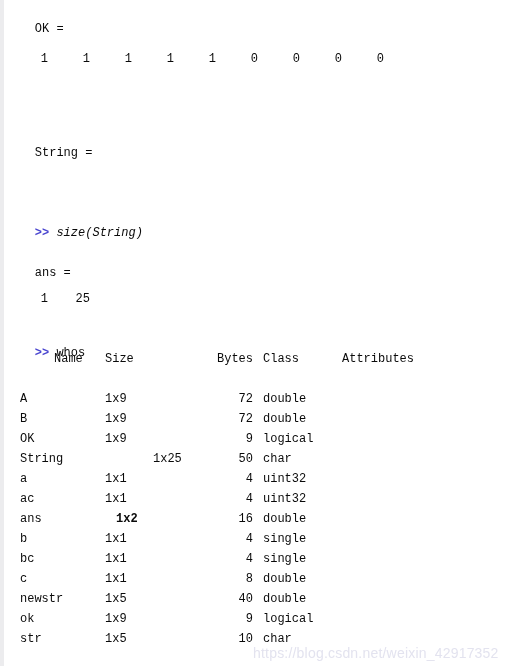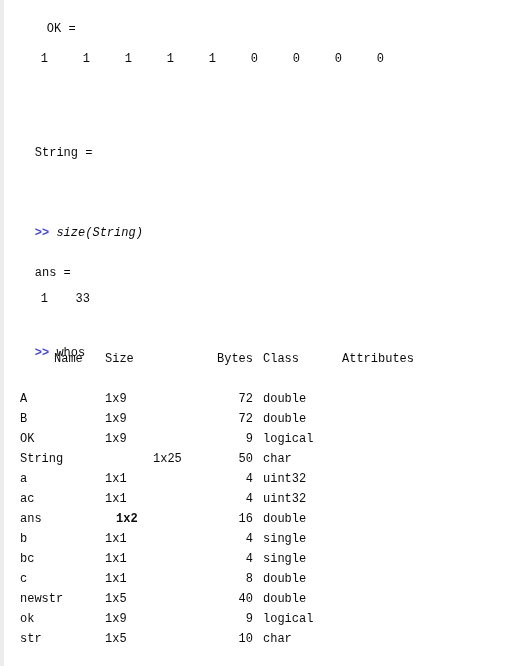--- a/index.html
+++ b/index.html
@@ -69,21 +69,21 @@
     top: 645px;
   }
 </style>
 </head>
 <body>
 
 <div id="console">
 
   <div class="gutter"></div>
 
-  <div class="line" style="left:18px; top:8px;">
+  <div class="line" style="left:6px; top:8px;">
     <span>OK =</span>
   </div>
 
   <div id="ok-values-row">
       <span class="num" style="left: 6px; width: 42px; top: 52px;">1</span>
       <span class="num" style="left: 48px; width: 42px; top: 52px;">1</span>
       <span class="num" style="left: 90px; width: 42px; top: 52px;">1</span>
       <span class="num" style="left: 132px; width: 42px; top: 52px;">1</span>
       <span class="num" style="left: 174px; width: 42px; top: 52px;">1</span>
       <span class="num" style="left: 216px; width: 42px; top: 52px;">0</span>
@@ -101,21 +101,21 @@
   <div class="line" style="left:6px; top:212px;font-style:italic;">
     <span class="prompt">&gt;&gt;</span><span class="cmdtext"> </span><span class="cmdtext">size(String)</span>
   </div>
 
   <div class="line" style="left:6px; top:252px;">
     <span>ans =</span>
   </div>
 
   <div id="ans-values-row">
       <span class="num" style="left: 6px; width: 42px; top: 292px;">1</span>
-      <span class="num" style="left: 48px; width: 42px; top: 292px;">33</span>
+      <span class="num" style="left: 48px; width: 42px; top: 292px;">25</span>
     </div>
 
   <div class="line" style="left:6px; top:332px;">
     <span class="prompt">&gt;&gt;</span><span class="cmdtext"> </span><span class="cmdtext">whos</span>
   </div>
 
   <div>
     <span class="cell" style="left:18px; top:352px;margin-left:36px;">Name</span>
     <span class="cell" style="left:105px; top:352px;">Size</span>
     <span class="cell right" style="left:183px; top:352px; width:70px;">Bytes</span>
@@ -210,14 +210,15 @@
       </div>
       <div>
         <span class="cell" style="left: 20px; top: 632px;">str</span>
         <span class="cell" style="left: 105px; top: 632px;">1x5</span>
         <span class="cell right" style="left: 183px; width: 70px; top: 632px;">10</span>
         <span class="cell" style="left: 263px; top: 632px;">char</span>
         <span class="cell" style="left: 342px; top: 632px;"></span>
       </div>
     </div>
 
+  <div class="watermark">https://blog.csdn.net/weixin_42917352</div>
 
 </div>
 
 </body></html>

